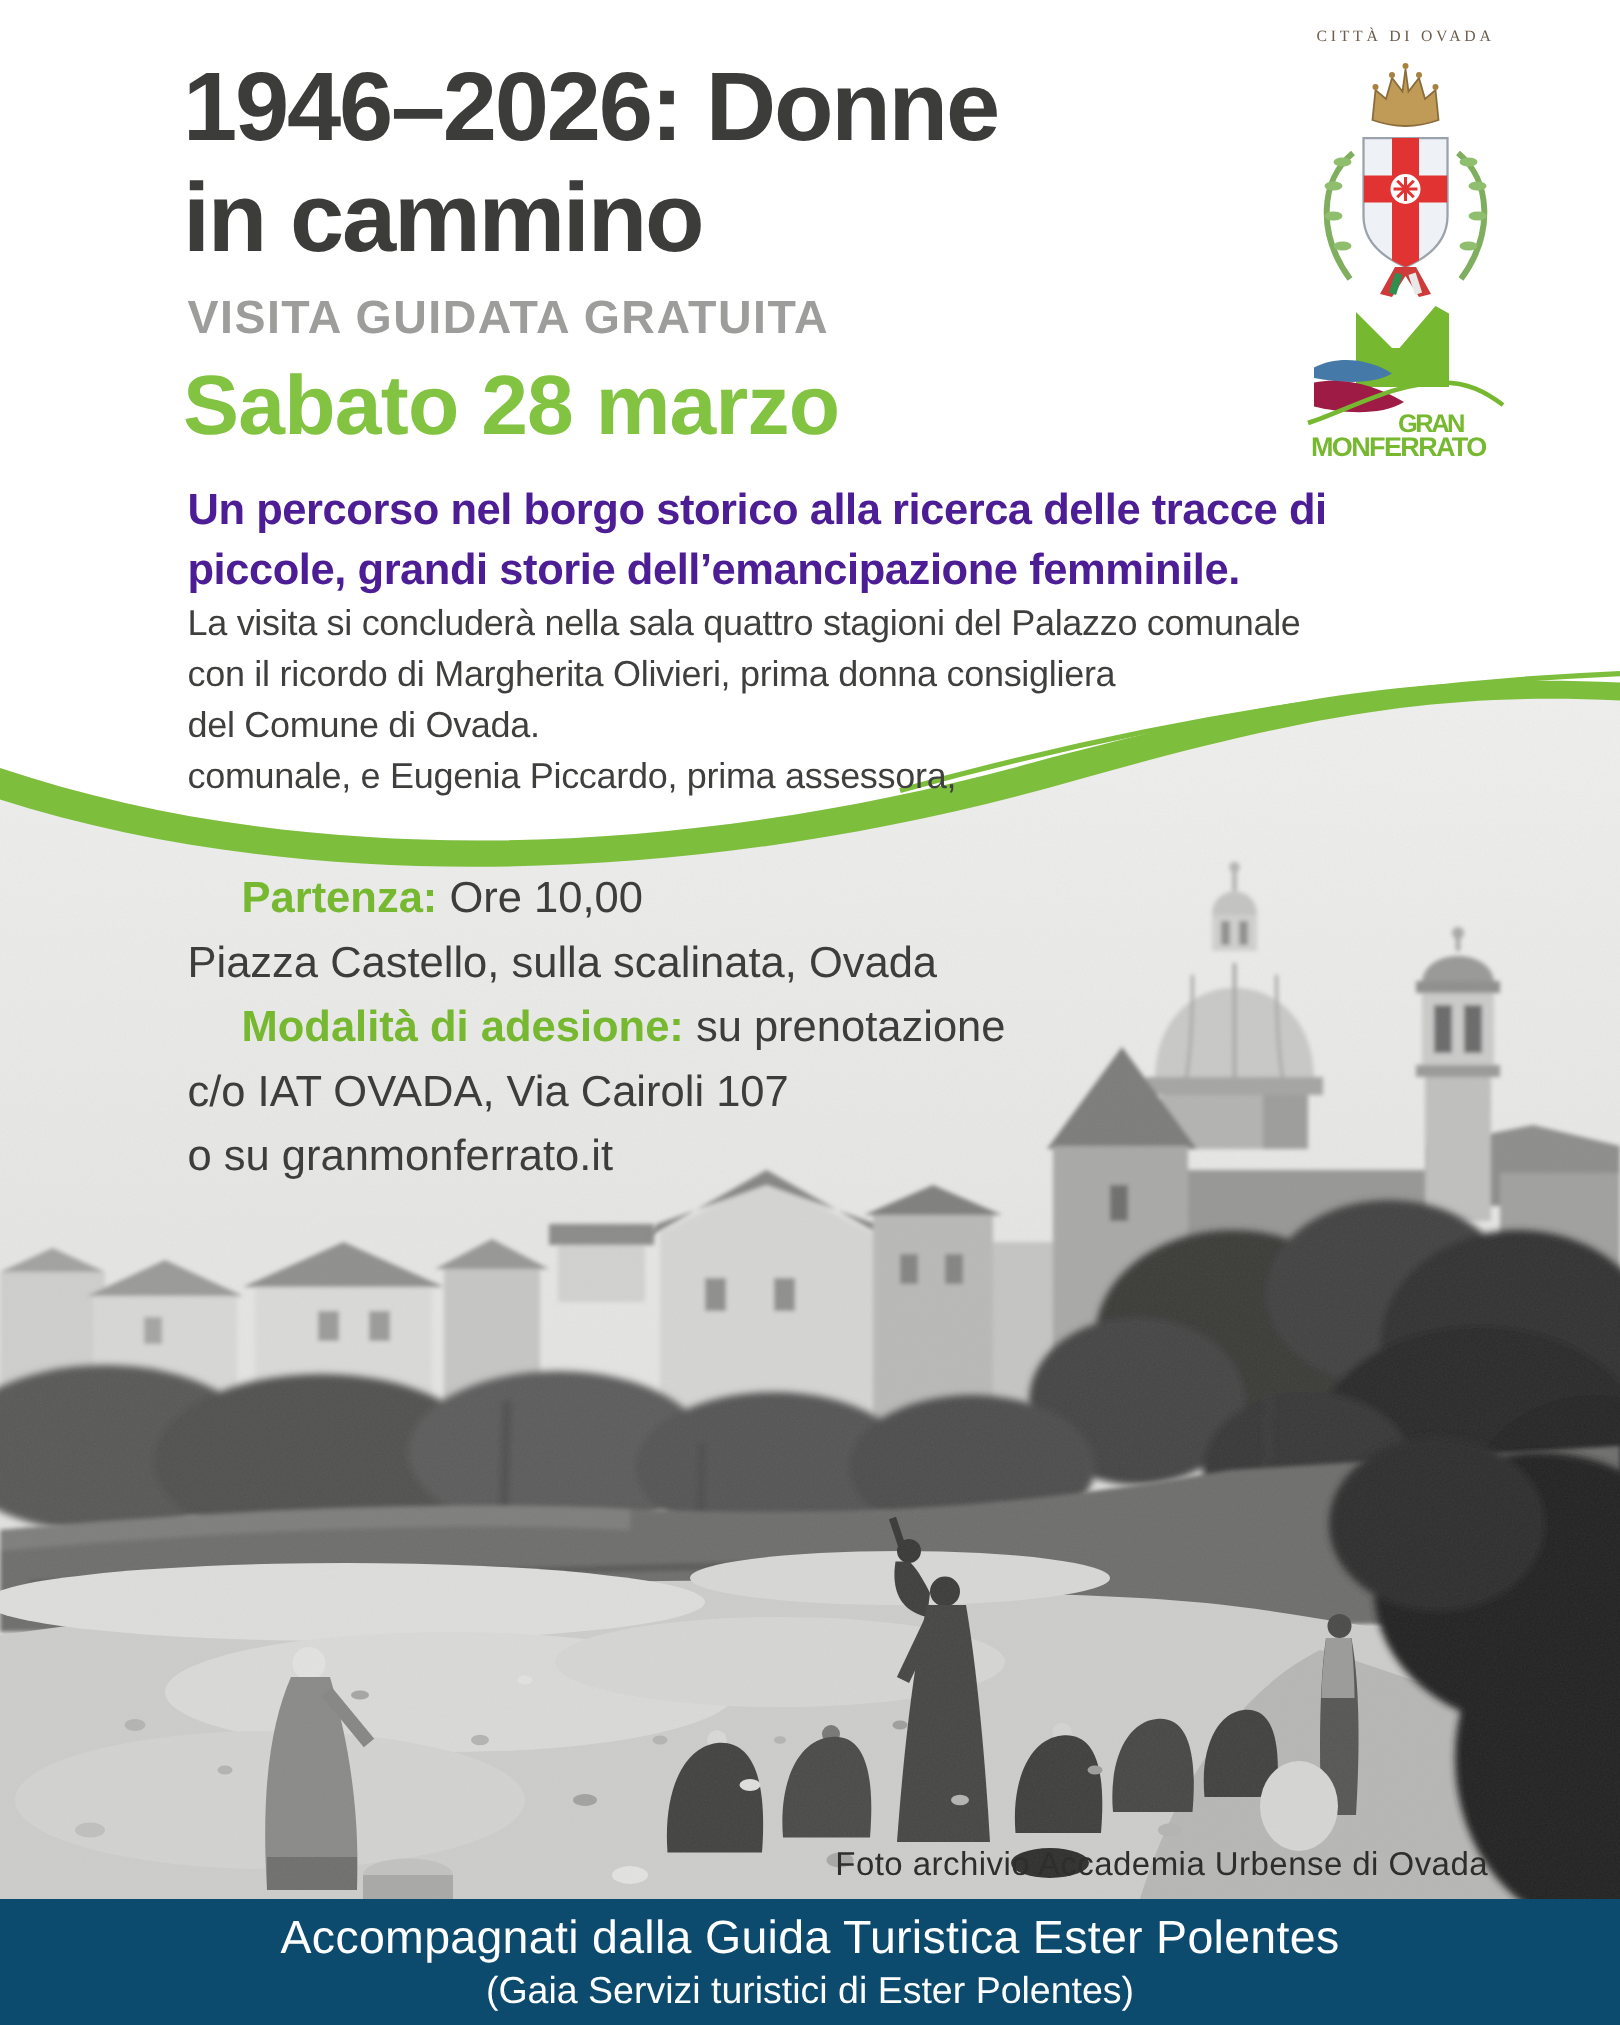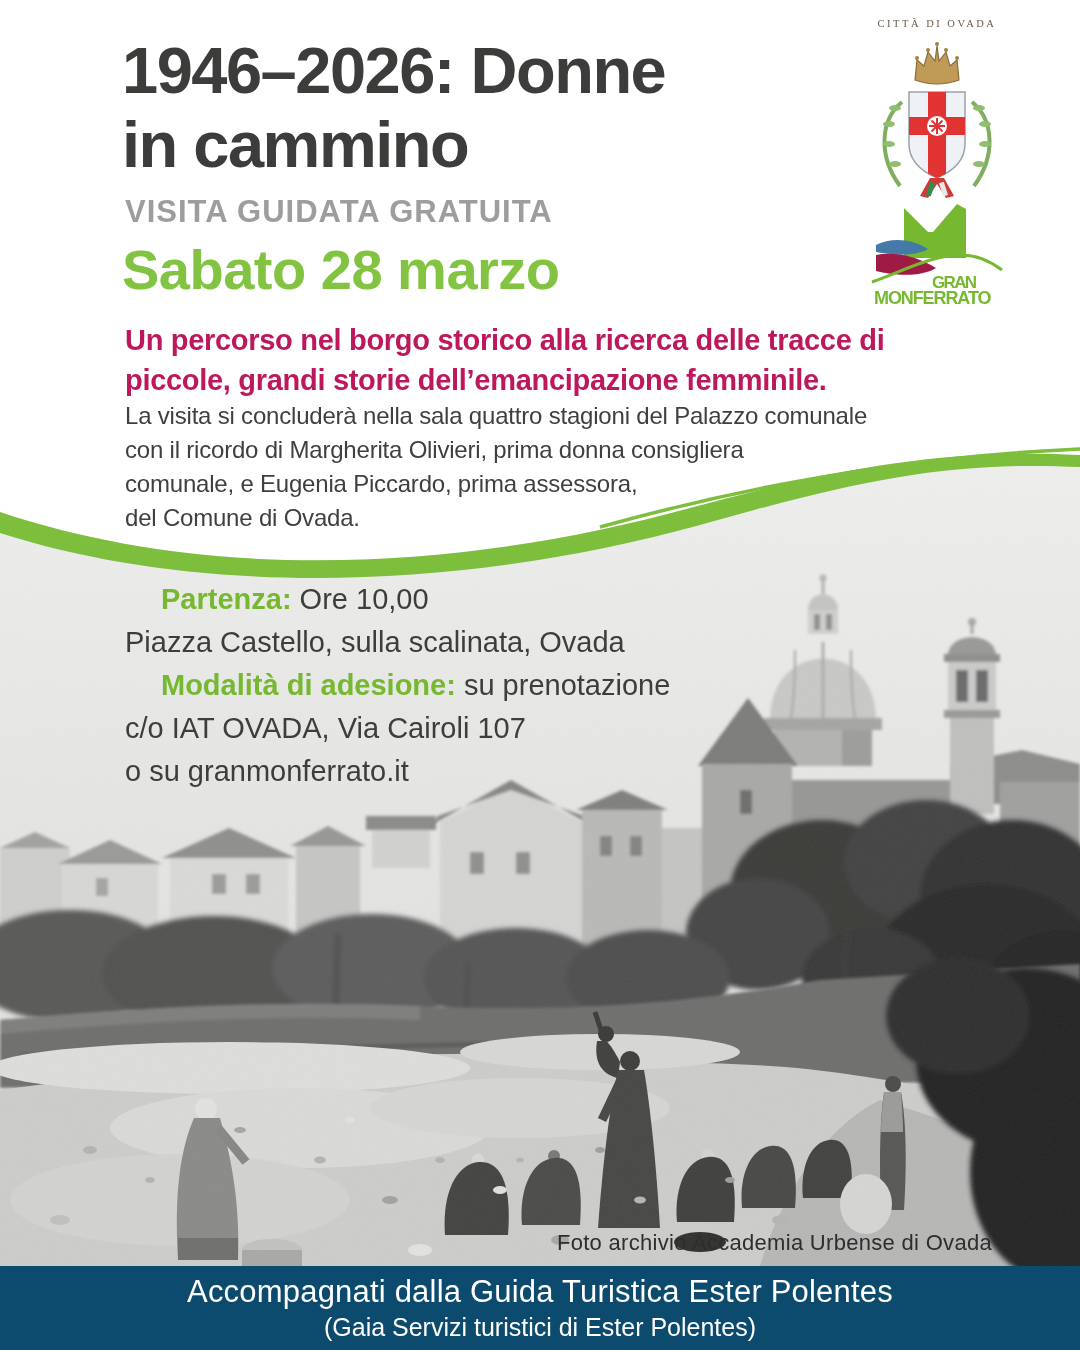--- a/index.html
+++ b/index.html
@@ -18,21 +18,21 @@
   .subtitle{
     left:125px;top:194px;font-size:31px;font-weight:700;letter-spacing:1px;
     color:#9d9d9c;
   }
   .event-date{
     left:122px;top:237px;font-size:56px;font-weight:800;letter-spacing:-0.5px;
     color:#82c341;
   }
   .lead{
     left:125px;top:320px;font-size:29px;line-height:40px;font-weight:700;
-    color:#be185d;letter-spacing:-0.3px;white-space:nowrap;
+    color:#4c1d95;letter-spacing:-0.3px;white-space:nowrap;
   }
   .bodytext{
     left:125px;top:399px;font-size:24px;line-height:34px;font-weight:400;
     color:#3f3f3e;letter-spacing:-0.2px;white-space:nowrap;
   }
   
   .details{
     left:125px;top:578px;font-size:29px;line-height:43px;color:#3d3d3c;
     white-space:nowrap;z-index:6;
   }
@@ -322,22 +322,22 @@
   <div class="abs event-date txt-layer">Sabato 28 marzo</div>
 
   <div class="abs lead txt-layer">
     <div>Un percorso nel borgo storico alla ricerca delle tracce di</div>
     <div>piccole, grandi storie dell’emancipazione femminile.</div>
   </div>
 
   <div class="abs bodytext txt-layer">
     <div>La visita si concluderà nella sala quattro stagioni del Palazzo comunale</div>
     <div>con il ricordo di Margherita Olivieri, prima donna consigliera</div>
+    <div>del Comune di Ovada.</div>
     <div>comunale, e Eugenia Piccardo, prima assessora,</div>
-    <div>del Comune di Ovada.</div>
   </div>
 
   <div class="abs details">
     <div>
       <span class="lbl">Partenza:</span><span> Ore 10,00</span>
     </div>
     <div>
       <span>Piazza Castello, sulla scalinata, Ovada</span>
     </div>
     <div>

